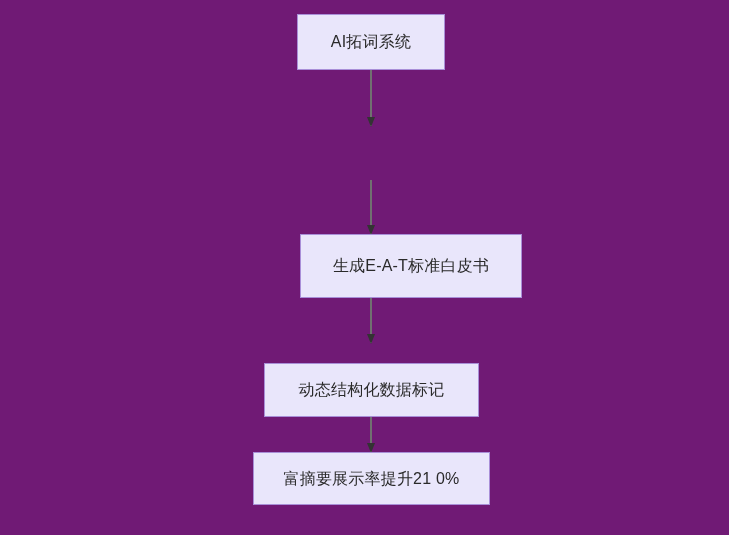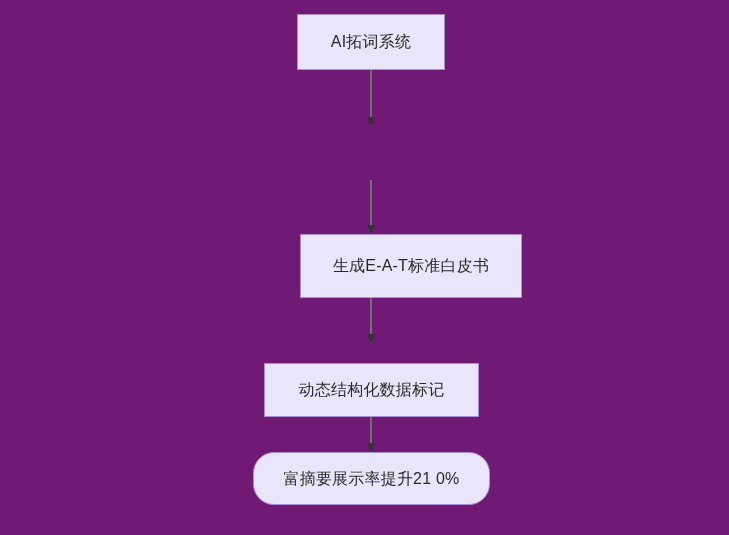--- a/index.html
+++ b/index.html
@@ -39,21 +39,21 @@
     white-space: nowrap;
     letter-spacing: 0.2px;
     text-align: center;
   }
 
   
   #node-1 { left: 297px; top: 14px;  width: 148px; height: 56px; }
   #node-2 { left: 276px; top: 126px; width: 190px; height: 54px; }
   #node-3 { left: 260px; top: 234px; width: 222px; height: 64px; margin-left: 40px; }
   #node-4 { left: 264px; top: 343px; width: 215px; height: 54px; margin-top: 20px; }
-  #node-5 { left: 253px; top: 452px; width: 237px; height: 53px; border-radius: 21px; }
+  #node-5 { left: 253px; top: 452px; width: 237px; height: 53px; }
 
   
   .edge {
     position: absolute;
     left: 0;
     top: 0;
     width: 729px;
     height: 535px;
     z-index: 1;
     pointer-events: none;

